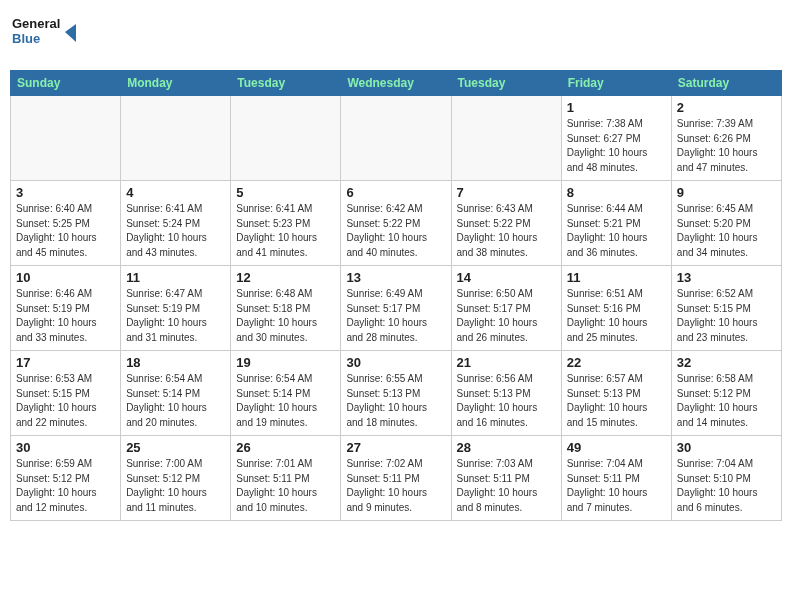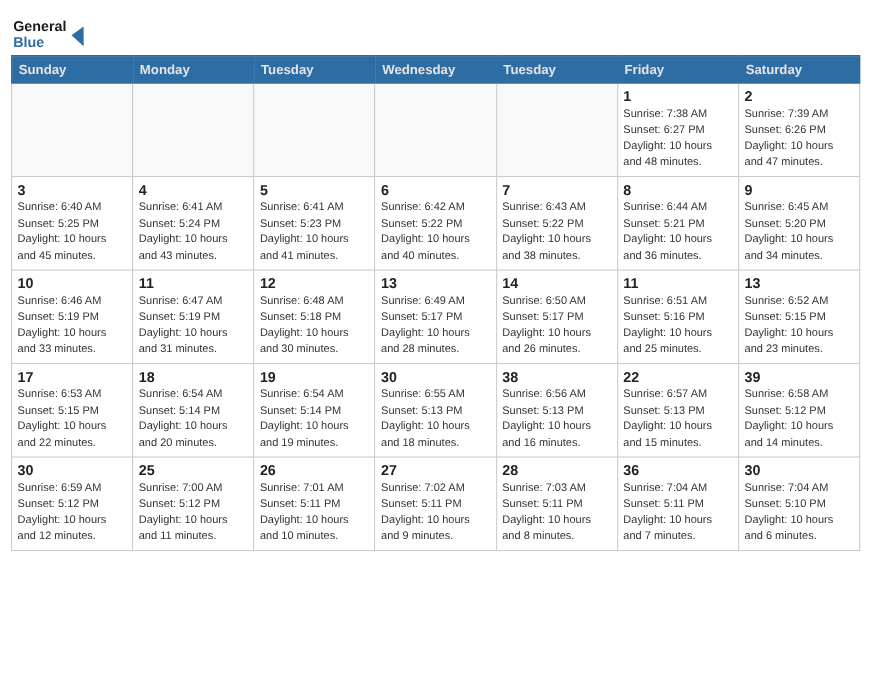--- a/index.html
+++ b/index.html
@@ -7,21 +7,21 @@
       font-family: Arial, sans-serif;
       background: #fff;
       width: 792px;
       min-height: 612px;
       padding: 10px;
     }
     .header {
       display: flex;
       justify-content: space-between;
       align-items: flex-end;
-      margin-bottom: 0;
+      margin-bottom: 20px;
     }
     .logo {
       display: flex;
       align-items: center;
       gap: 4px;
     }
     .title-block {
       text-align: right;
     }
     .month-title {
@@ -33,21 +33,21 @@
       font-size: 14px;
       color: #555;
     }
     .calendar {
       width: 100%;
       border-collapse: collapse;
       border: 1px solid #ccc;
     }
     .calendar th {
       background: #2e6da4;
-      color: #e5e5e5;
+      color: #86efac;
       font-size: 12px;
       font-weight: bold;
       padding: 5px 6px;
       text-align: left;
       border: 1px solid #2e6da4;
     }
     .calendar td {
       vertical-align: top;
       border: 1px solid #ccc;
       padding: 4px 5px;
@@ -191,29 +191,29 @@
         </td>
         <td>
           <span class="day-num">19</span>
           <div class="day-info">Sunrise: 6:54 AM<br>Sunset: 5:14 PM<br>Daylight: 10 hours<br>and 19 minutes.</div>
         </td>
         <td>
           <span class="day-num">30</span>
           <div class="day-info">Sunrise: 6:55 AM<br>Sunset: 5:13 PM<br>Daylight: 10 hours<br>and 18 minutes.</div>
         </td>
         <td>
-          <span class="day-num">38</span>
+          <span class="day-num">21</span>
           <div class="day-info">Sunrise: 6:56 AM<br>Sunset: 5:13 PM<br>Daylight: 10 hours<br>and 16 minutes.</div>
         </td>
         <td>
           <span class="day-num">22</span>
           <div class="day-info">Sunrise: 6:57 AM<br>Sunset: 5:13 PM<br>Daylight: 10 hours<br>and 15 minutes.</div>
         </td>
         <td>
-          <span class="day-num">39</span>
+          <span class="day-num">32</span>
           <div class="day-info">Sunrise: 6:58 AM<br>Sunset: 5:12 PM<br>Daylight: 10 hours<br>and 14 minutes.</div>
         </td>
       </tr>
       <tr class="week-row">
         <td>
           <span class="day-num">30</span>
           <div class="day-info">Sunrise: 6:59 AM<br>Sunset: 5:12 PM<br>Daylight: 10 hours<br>and 12 minutes.</div>
         </td>
         <td>
           <span class="day-num">25</span>
@@ -225,21 +225,21 @@
         </td>
         <td>
           <span class="day-num">27</span>
           <div class="day-info">Sunrise: 7:02 AM<br>Sunset: 5:11 PM<br>Daylight: 10 hours<br>and 9 minutes.</div>
         </td>
         <td>
           <span class="day-num">28</span>
           <div class="day-info">Sunrise: 7:03 AM<br>Sunset: 5:11 PM<br>Daylight: 10 hours<br>and 8 minutes.</div>
         </td>
         <td>
-          <span class="day-num">36</span>
+          <span class="day-num">49</span>
           <div class="day-info">Sunrise: 7:04 AM<br>Sunset: 5:11 PM<br>Daylight: 10 hours<br>and 7 minutes.</div>
         </td>
         <td>
           <span class="day-num">30</span>
           <div class="day-info">Sunrise: 7:04 AM<br>Sunset: 5:10 PM<br>Daylight: 10 hours<br>and 6 minutes.</div>
         </td>
       </tr>
     </tbody>
 </table>
 

